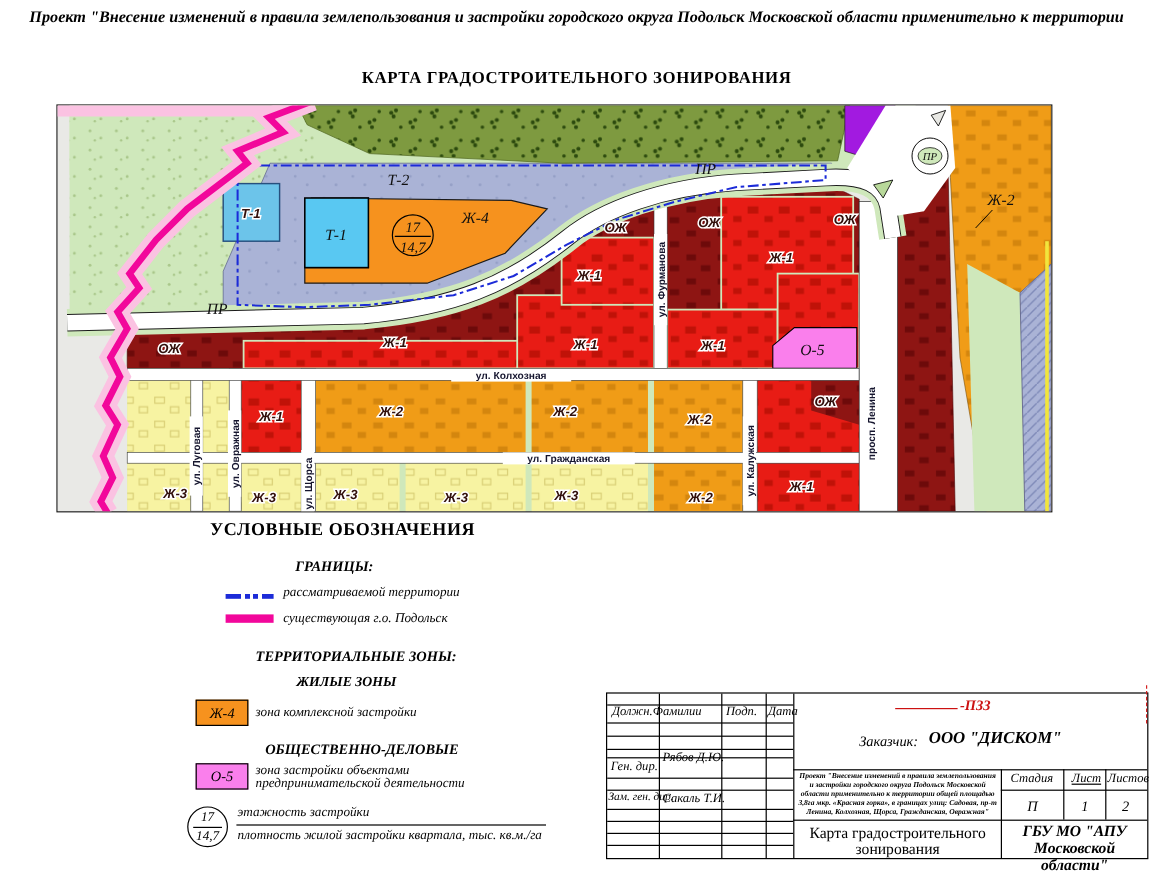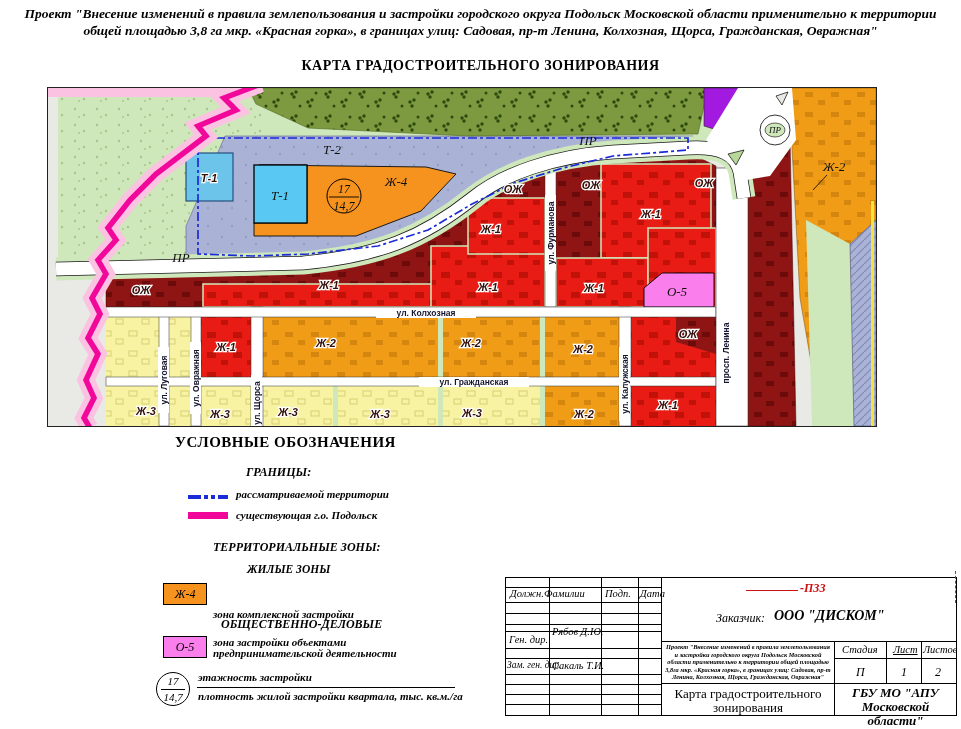--- a/index.html
+++ b/index.html
@@ -16,21 +16,21 @@
   svg text{user-select:none;}
   .lbl-serif{font-family:"Liberation Serif",serif;font-style:italic;font-size:13px;fill:#101010;}
   .lbl-serif-sm{font-family:"Liberation Serif",serif;font-style:italic;font-size:9px;fill:#101010;}
   .lbl-stamp{font-family:"Liberation Sans",sans-serif;font-weight:bold;font-style:italic;
        font-size:11px;fill:#32100c;stroke:#ffffff;stroke-width:2.4px;paint-order:stroke;}
   .lbl-street{font-family:"Liberation Sans",sans-serif;font-weight:bold;font-size:8.5px;fill:#15152e;}
   .frac{font-family:"Liberation Serif",serif;font-style:italic;font-size:12px;fill:#101010;}
   
   .lg-title{font-weight:bold;font-size:15px;letter-spacing:.5px;}
   .lg-head{font-weight:bold;font-style:italic;font-size:12px;}
-  .lg-item{font-style:italic;font-size:11px;font-weight:bold;}
+  .lg-item{font-style:italic;font-size:11px;}
   .swatch{border:1px solid #000;text-align:center;font-style:italic;font-size:12px;line-height:20px;}
   .dashdot{height:4px;background:linear-gradient(90deg,#1c2bd8 0 13px,transparent 13px 16px,
        #1c2bd8 16px 20px,transparent 20px 23px,#1c2bd8 23px 27px,transparent 27px 30px,#1c2bd8 30px 40px);}
   .lg-circle{width:32px;height:32px;border:1.3px solid #000;border-radius:50%;text-align:center;
        font-style:italic;font-size:11px;}
   .lg-circle .top{display:block;border-bottom:1px solid #000;line-height:15px;margin:1px 4px 0 4px;}
   .lg-circle .bot{display:block;line-height:14px;}
   
   .stamp{left:505px;top:577px;width:450px;height:137px;border:1.6px solid #000;background:#fff;}
   .st-line{position:absolute;background:#000;}
@@ -40,21 +40,20 @@
   .st-big{position:absolute;text-align:center;font-size:13px;}
   .red-code{position:absolute;color:#cc1111;font-weight:bold;font-style:italic;font-size:12px;}
   .red-underline{position:absolute;border-bottom:1.2px solid #cc1111;width:52px;}
   .red-dash{position:absolute;left:955px;top:571px;height:32px;border-left:1.6px dashed #d42020;}
 </style>
 </head>
 <body>
 
 <div class="abs hdr">
   <div>Проект "Внесение изменений в правила землепользования и застройки городского округа Подольск  Московской области применительно к территории</div>
-  <div>общей площадью 3,8 га  мкр. «Красная горка», в границах улиц: Садовая, пр-т Ленина, Колхозная, Щорса, Гражданская, Овражная"</div>
 </div>
 <div class="abs map-title">КАРТА ГРАДОСТРОИТЕЛЬНОГО ЗОНИРОВАНИЯ</div>
 
 <div class="abs map-frame">
 <svg width="828" height="338" viewBox="0 0 828 338">
   <defs>
     <pattern id="treepat" width="34" height="24" patternUnits="userSpaceOnUse">
       <rect width="34" height="24" fill="#7e9a40"></rect>
       <circle cx="6" cy="6" r="1.7" fill="#2c4a0e"></circle>
           <circle cx="10" cy="4" r="1.7" fill="#2c4a0e"></circle>
@@ -262,21 +261,21 @@
 <div class="abs dashdot" style="left:188px;top:495px;width:40px;"></div>
 <div class="abs lg-item" style="left:236px;top:488px;">рассматриваемой территории</div>
 
 <div class="abs" style="left:188px;top:512px;width:40px;height:7px;background:#f2079b;"></div>
 <div class="abs lg-item" style="left:236px;top:509px;">существующая г.о. Подольск</div>
 
 <div class="abs lg-head" style="left:213px;top:540px;">ТЕРРИТОРИАЛЬНЫЕ ЗОНЫ:</div>
 <div class="abs lg-head" style="left:247px;top:563px;font-size:11.5px;text-align:center;">ЖИЛЫЕ ЗОНЫ</div>
 
 <div class="abs swatch" style="left:163px;top:583px;width:42px;height:20px;background:#f6921e;">Ж-4</div>
-<div class="abs lg-item" style="left:213px;top:608px;">зона комплексной застройки</div>
+<div class="abs lg-item" style="left:213px;top:588px;">зона комплексной застройки</div>
 
 <div class="abs lg-head" style="left:221px;top:617px;">ОБЩЕСТВЕННО-ДЕЛОВЫЕ</div>
 
 <div class="abs swatch" style="left:163px;top:636px;width:42px;height:20px;background:#fa7fec;">О-5</div>
 <div class="abs lg-item" style="left:213px;top:636px;">зона застройки объектами</div>
 <div class="abs lg-item" style="left:213px;top:647px;">предпринимательской деятельности</div>
 
 <div class="abs lg-circle" style="left:156px;top:672px;">
   <span class="top">17</span>
   <span class="bot">14,7</span>

